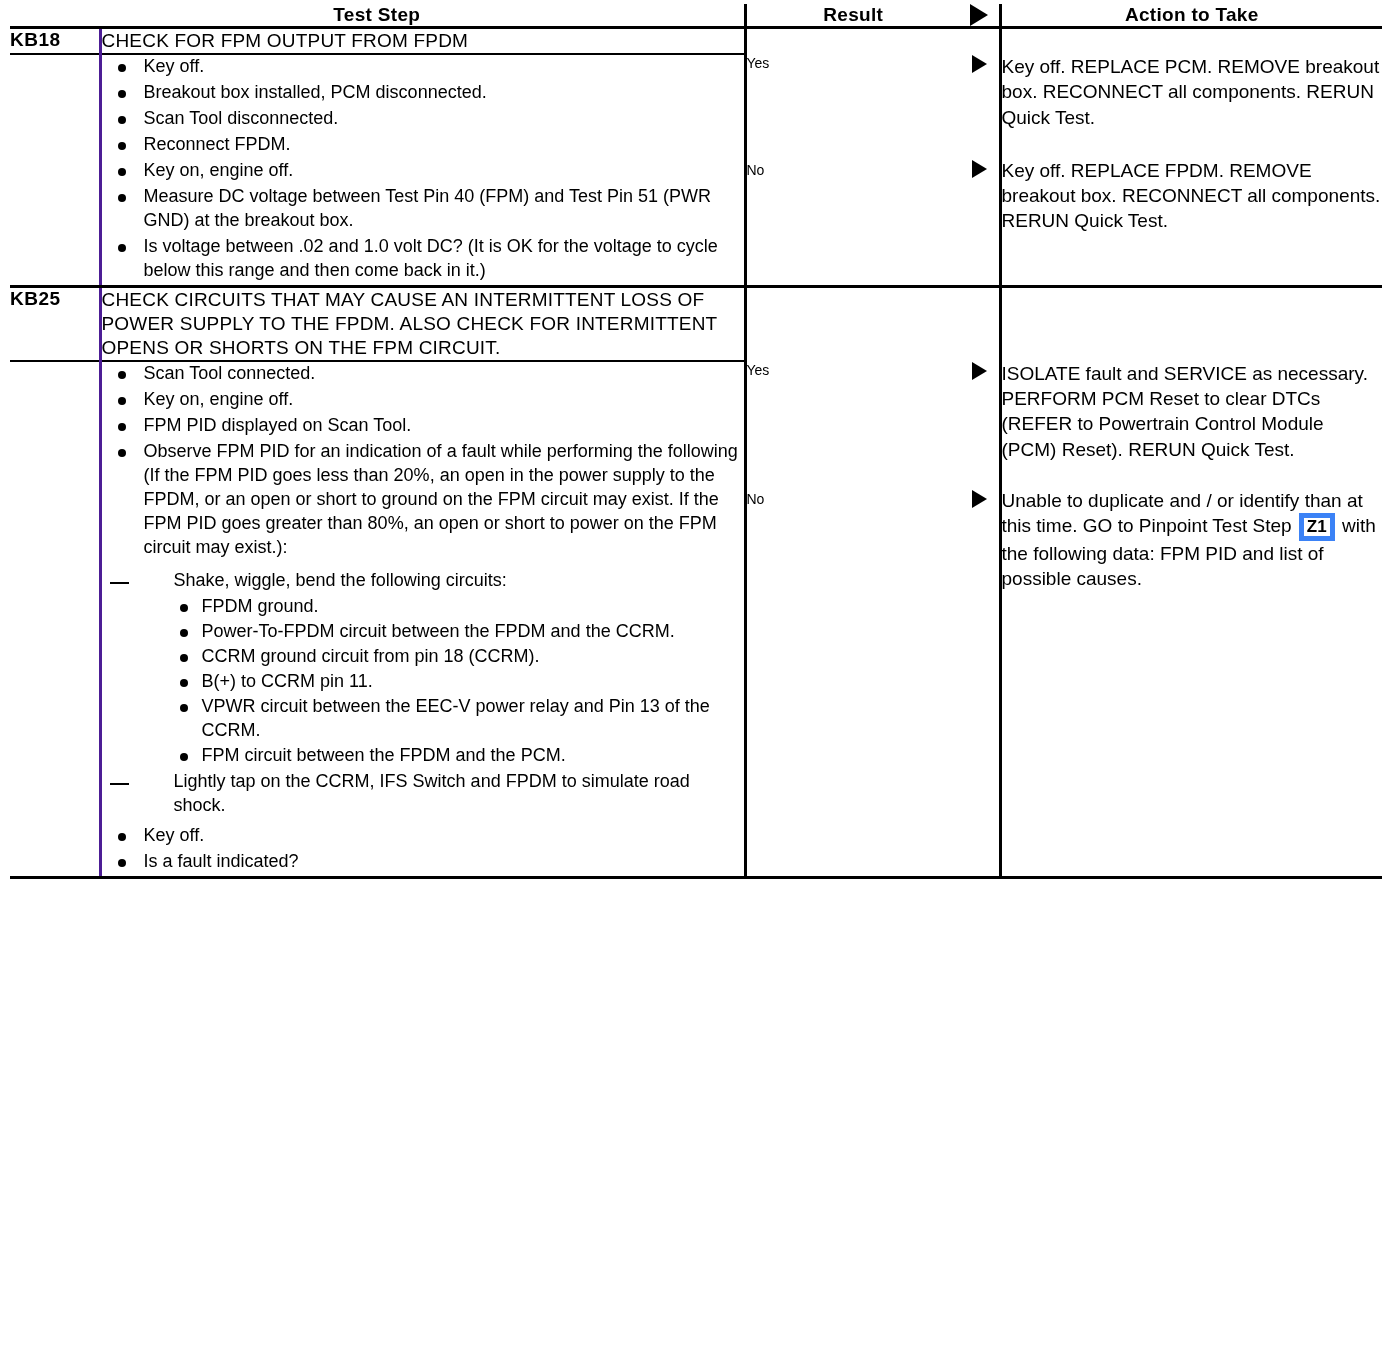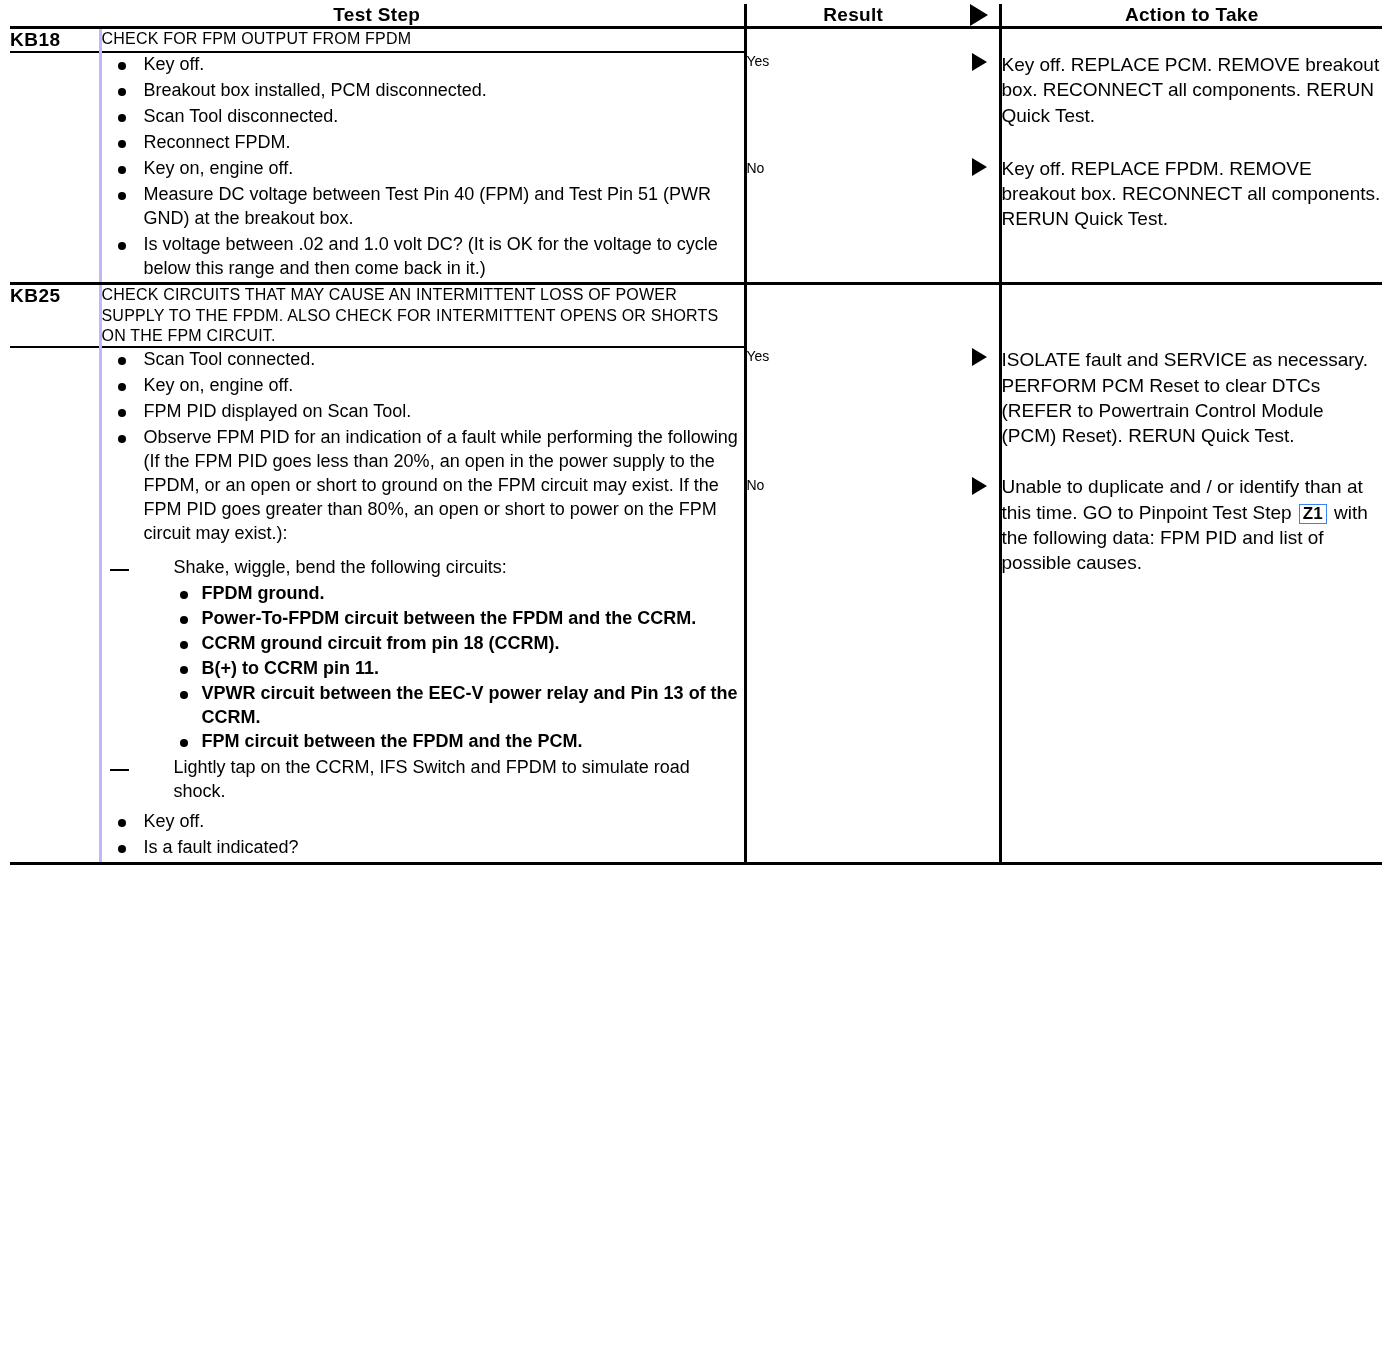--- a/index.html
+++ b/index.html
@@ -61,33 +61,33 @@
     vertical-align: middle;
   }
   .arrow.sm {
     border-top: 9px solid transparent;
     border-bottom: 9px solid transparent;
     border-left: 15px solid #000;
   }
 
   
   .vl-left  { border-left: 3px solid #000; }
-  .vl-right { border-right: 3px solid #c4b5fd; }
+  .vl-right { border-right: 3px solid #4c1d95; }
   .sec-bot { border-bottom: 3px solid #000; }
   .thin-bot { border-bottom: 2px solid #000; }
 
   .id-cell {
     font-weight: bold;
     font-size: 19px;
     padding: 6px 0 0 6px;
     text-align: left;
     letter-spacing: .5px;
   }
   .title-cell {
-    font-size: 16px;
+    font-size: 19px;
     padding: 6px 6px 5px 10px;
     line-height: 1.27;
     letter-spacing: .2px;
   }
   .body-cell {
     font-size: 18px;
     padding: 6px 6px 8px 10px;
     line-height: 1.33;
   }
   .res-cell {
@@ -145,21 +145,20 @@
     left: 8px;
     top: 13px;
     width: 19px;
     height: 2px;
     background: #000;
   }
   ul.sub {
     list-style: none;
     margin: 2px 0 0 0;
     padding: 0;
-    font-weight: bold;
   }
   ul.sub > li {
     position: relative;
     padding-left: 28px;
     margin-bottom: 1px;
     line-height: 1.33;
   }
   ul.sub > li::before {
     content: "";
     position: absolute;
@@ -169,21 +168,21 @@
     height: 8px;
     background: #000;
     border-radius: 50%;
   }
   .res-block { margin-bottom: 0; }
   .spacer-no { height: 88px; }
   .spacer-no2 { height: 110px; }
 
   .boxref {
     display: inline-block;
-    border: 1px solid #3b82f6;
+    border: 5px solid #3b82f6;
     font-weight: bold;
     padding: 0 3px;
     line-height: 1.05;
     margin: 0 2px;
     font-size: 17px;
     vertical-align: baseline;
   }
 </style>
 </head>
 <body>

